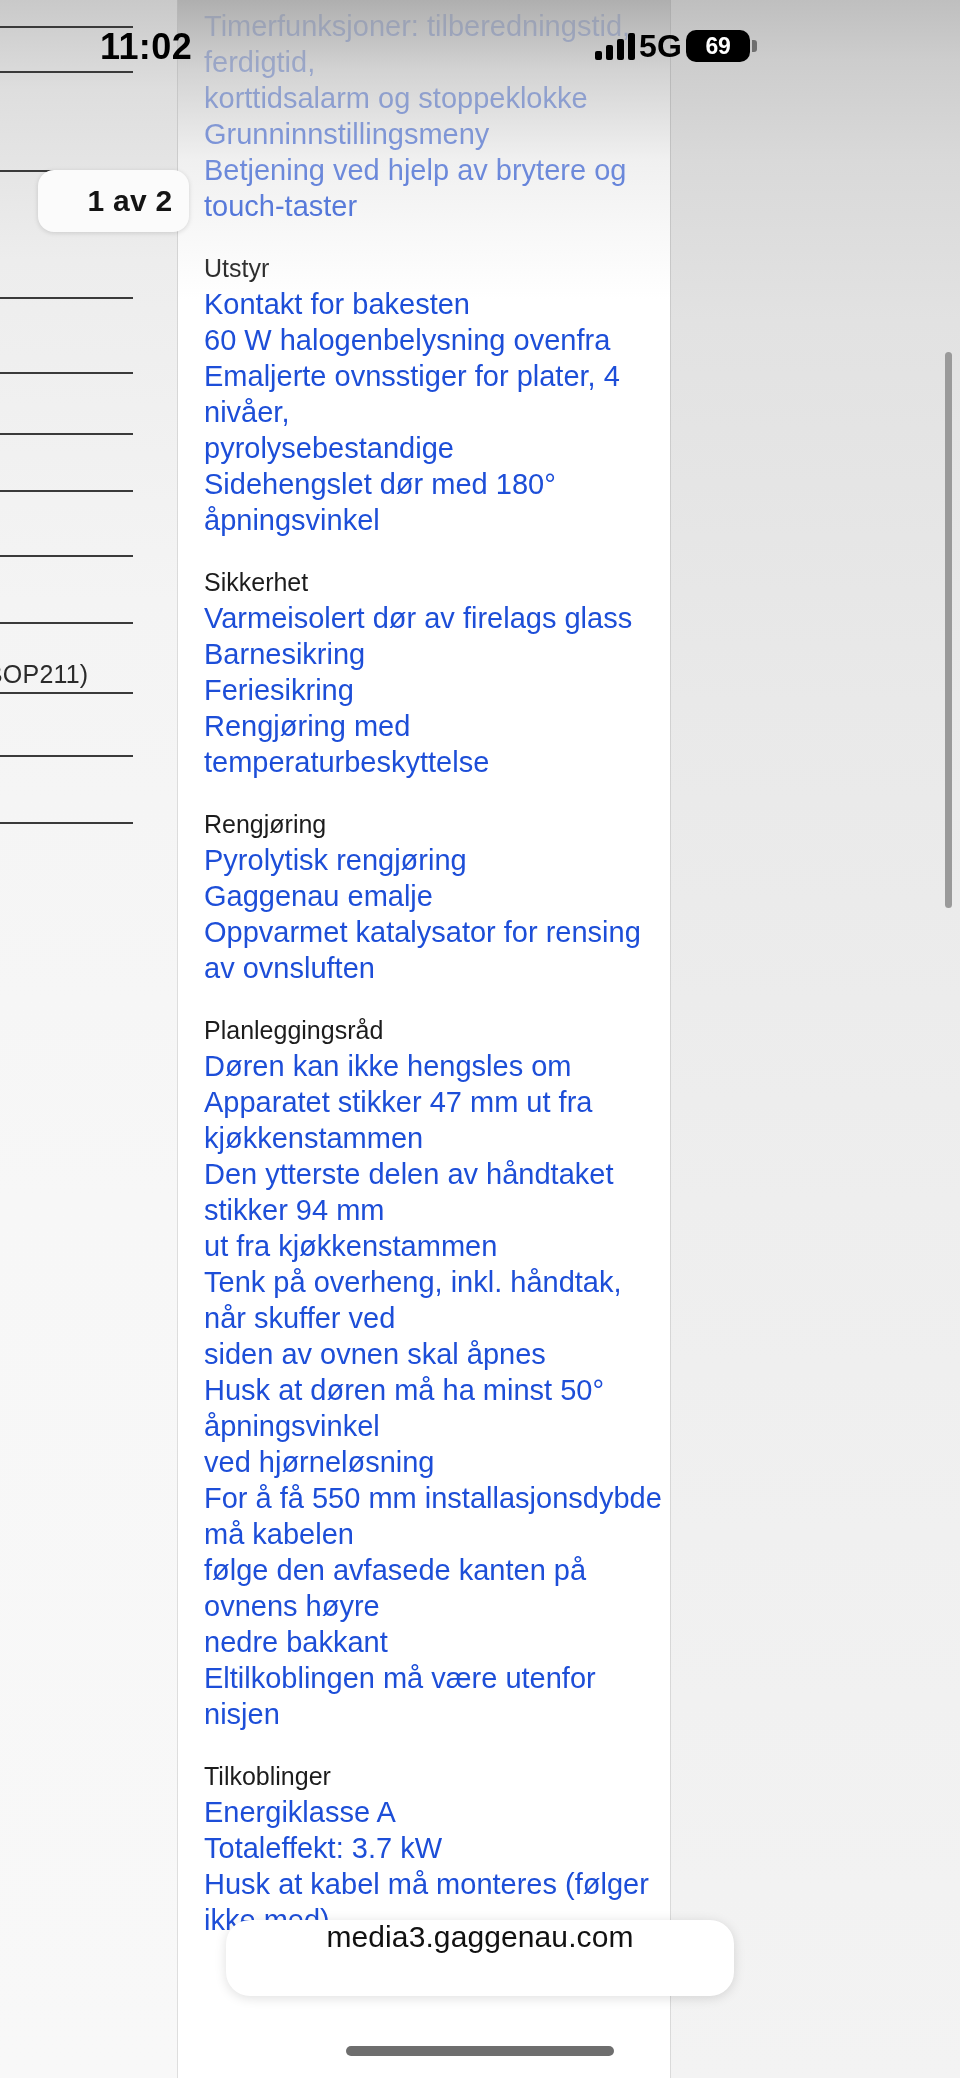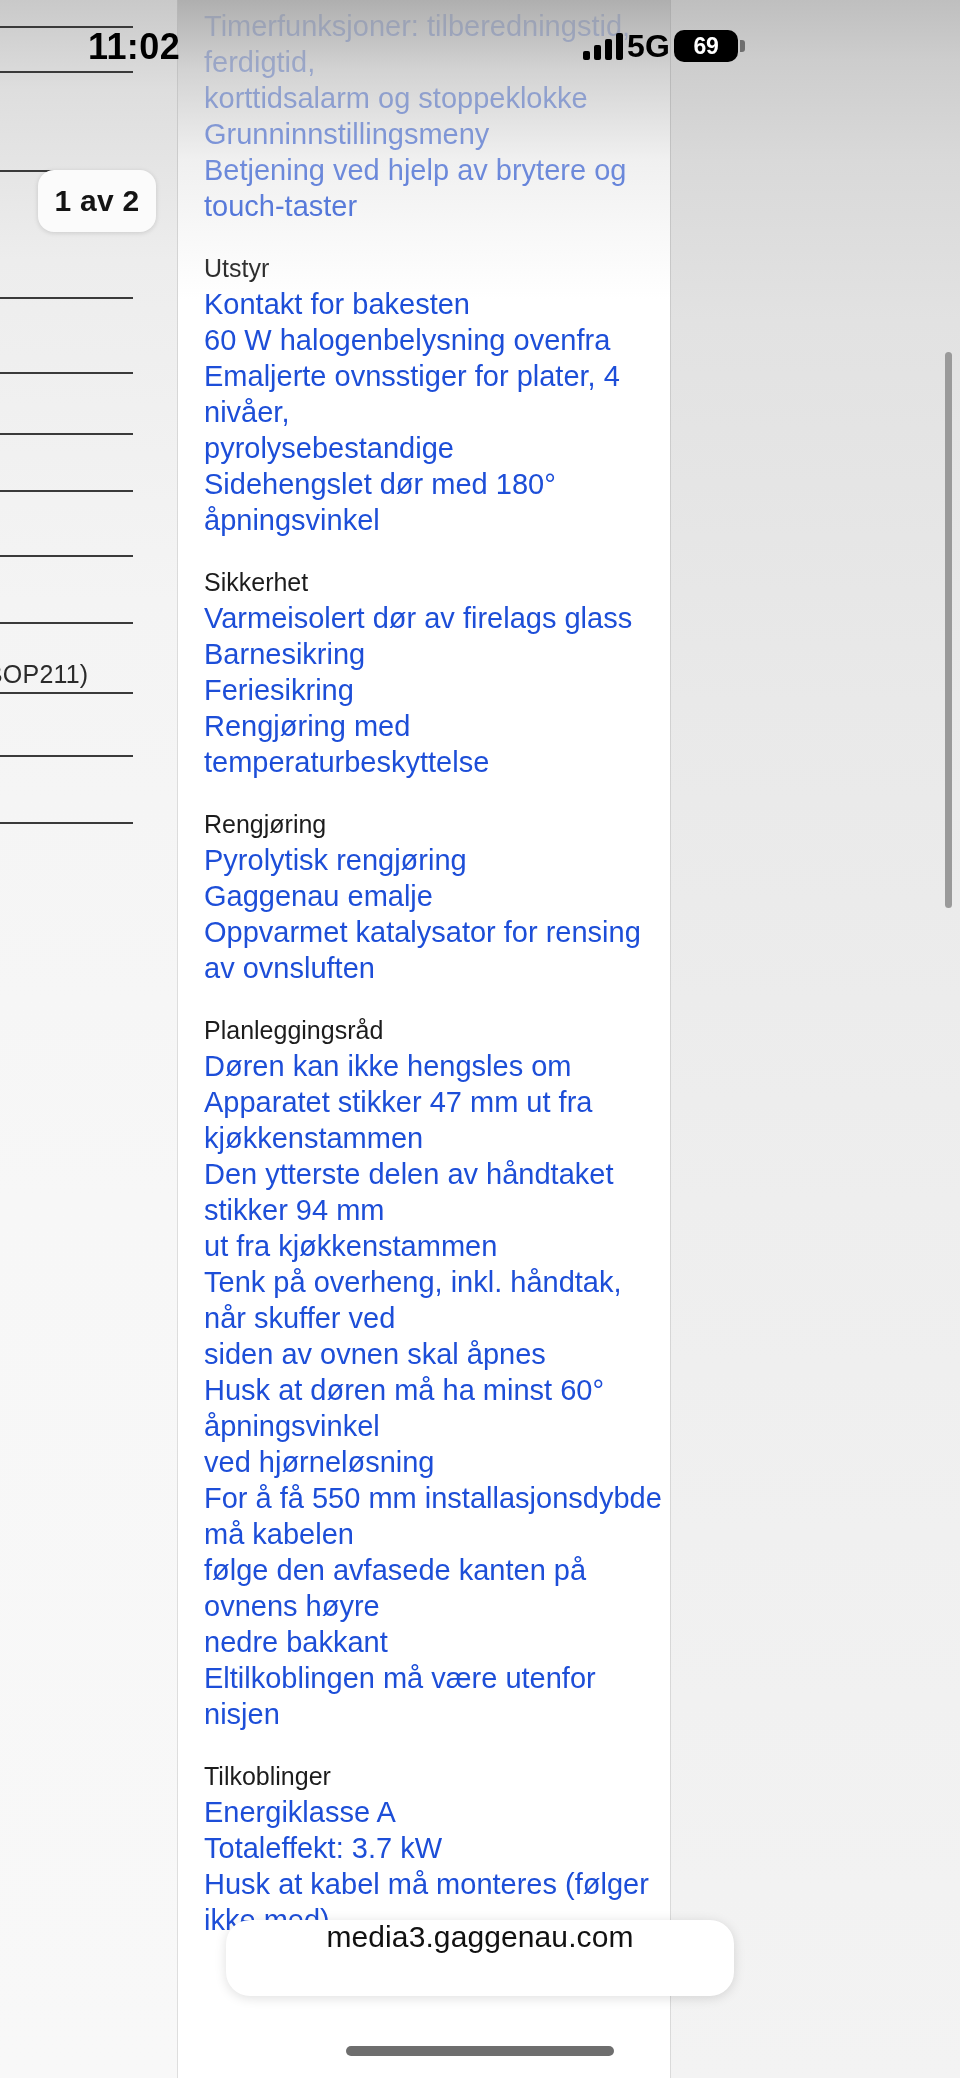--- a/index.html
+++ b/index.html
@@ -111,21 +111,21 @@
     font-size: 29px;
     line-height: 36px;
     color: #1d4ed8;
     margin: 0;
   }
   .gap { height: 26px; }
 
   
   .statusbar {
     position: absolute;
-    left: 0; top: 0;
+    left: 12px; top: 0;
     width: 760px;
     height: 92px;
     z-index: 10;
     pointer-events: none;
   }
   .sb-time {
     position: absolute;
     left: 88px;
     top: 26px;
     font-size: 36px;
@@ -200,20 +200,21 @@
     top: 170px;
     min-width: 118px;
     height: 62px;
     border-radius: 16px;
     background: #fbfbfb;
     box-shadow: 0 1px 5px rgba(0,0,0,0.14);
     display: flex;
     align-items: center;
     justify-content: center;
     z-index: 8;
+    padding-left: 33px;
   }
   .page-pill span {
     font-size: 30px;
     font-weight: bold;
     color: #141414;
     letter-spacing: 0.3px;
   }
 
   
   .scrollbar {
@@ -330,21 +331,21 @@
       <div class="gap"></div>
 
       <div class="doc-block">
         <p class="doc-h">Planleggingsråd</p>
         <p class="doc-p">Døren kan ikke hengsles om</p>
         <p class="doc-p">Apparatet stikker 47 mm ut fra kjøkkenstammen</p>
         <p class="doc-p">Den ytterste delen av håndtaket stikker 94 mm</p>
         <p class="doc-p">ut fra kjøkkenstammen</p>
         <p class="doc-p">Tenk på overheng, inkl. håndtak, når skuffer ved</p>
         <p class="doc-p">siden av ovnen skal åpnes</p>
-        <p class="doc-p">Husk at døren må ha minst 60° åpningsvinkel</p>
+        <p class="doc-p">Husk at døren må ha minst 50° åpningsvinkel</p>
         <p class="doc-p">ved hjørneløsning</p>
         <p class="doc-p">For å få 550 mm installasjonsdybde må kabelen</p>
         <p class="doc-p">følge den avfasede kanten på ovnens høyre</p>
         <p class="doc-p">nedre bakkant</p>
         <p class="doc-p">Eltilkoblingen må være utenfor nisjen</p>
       </div>
 
       <div class="gap"></div>
 
       <div class="doc-block">

